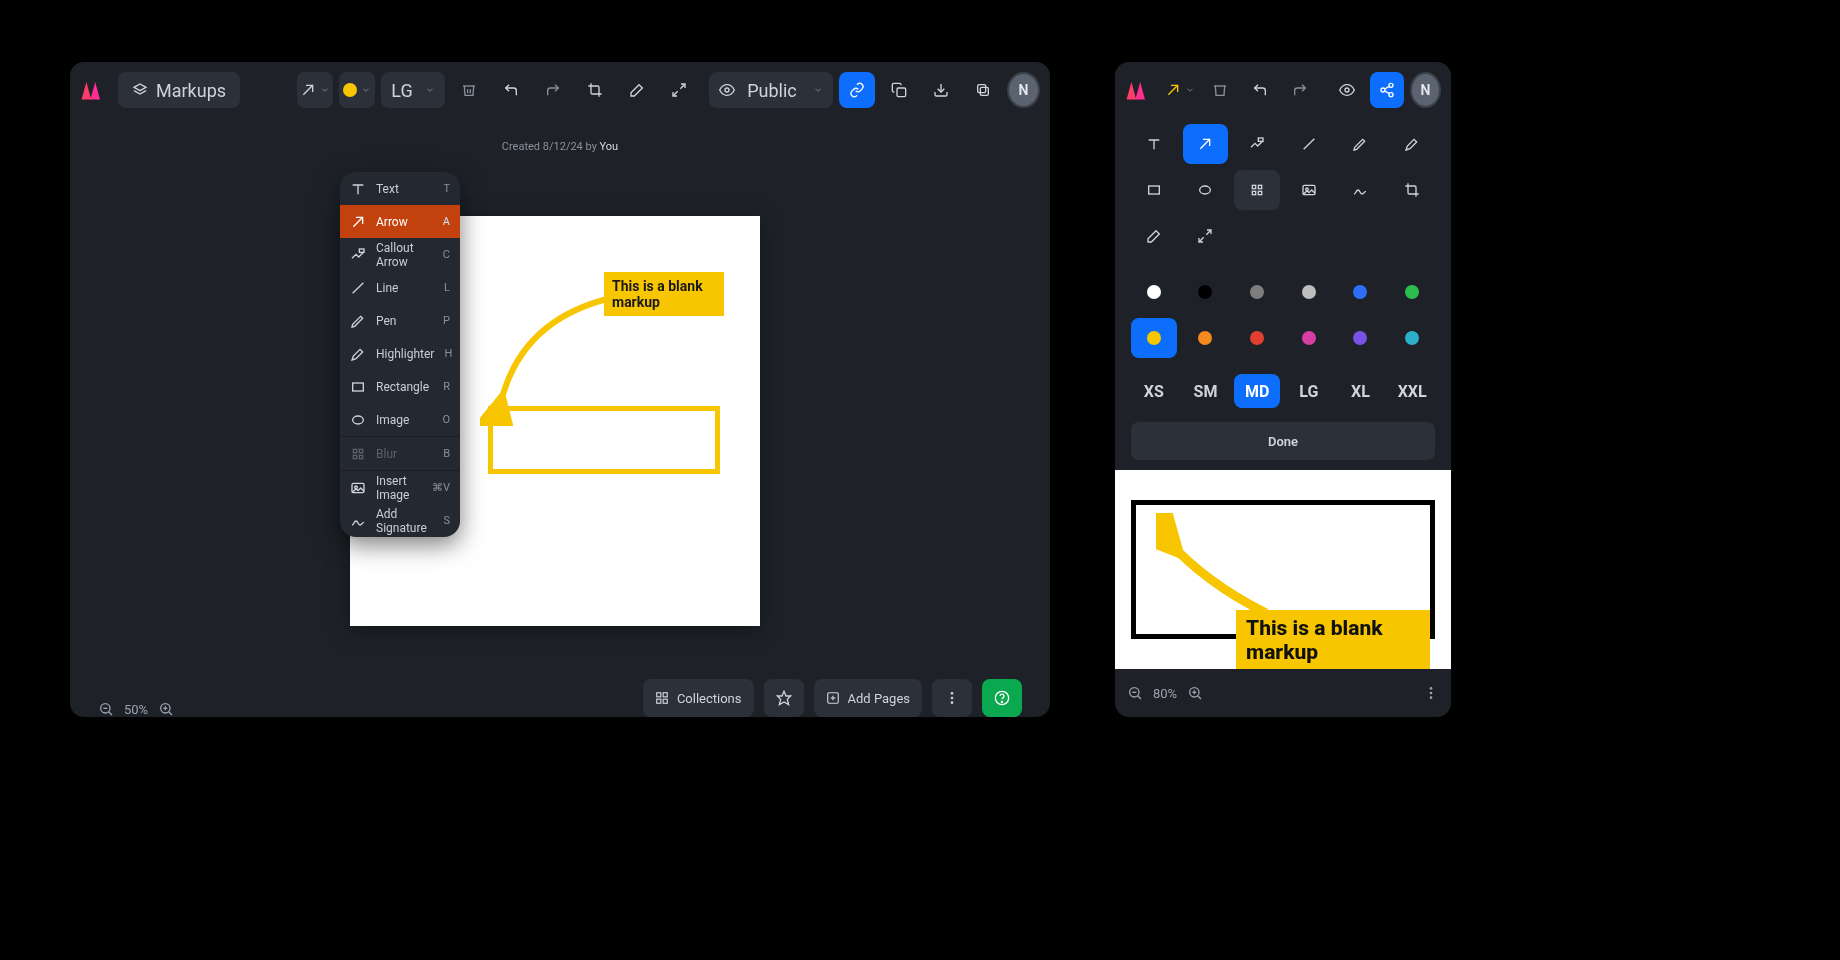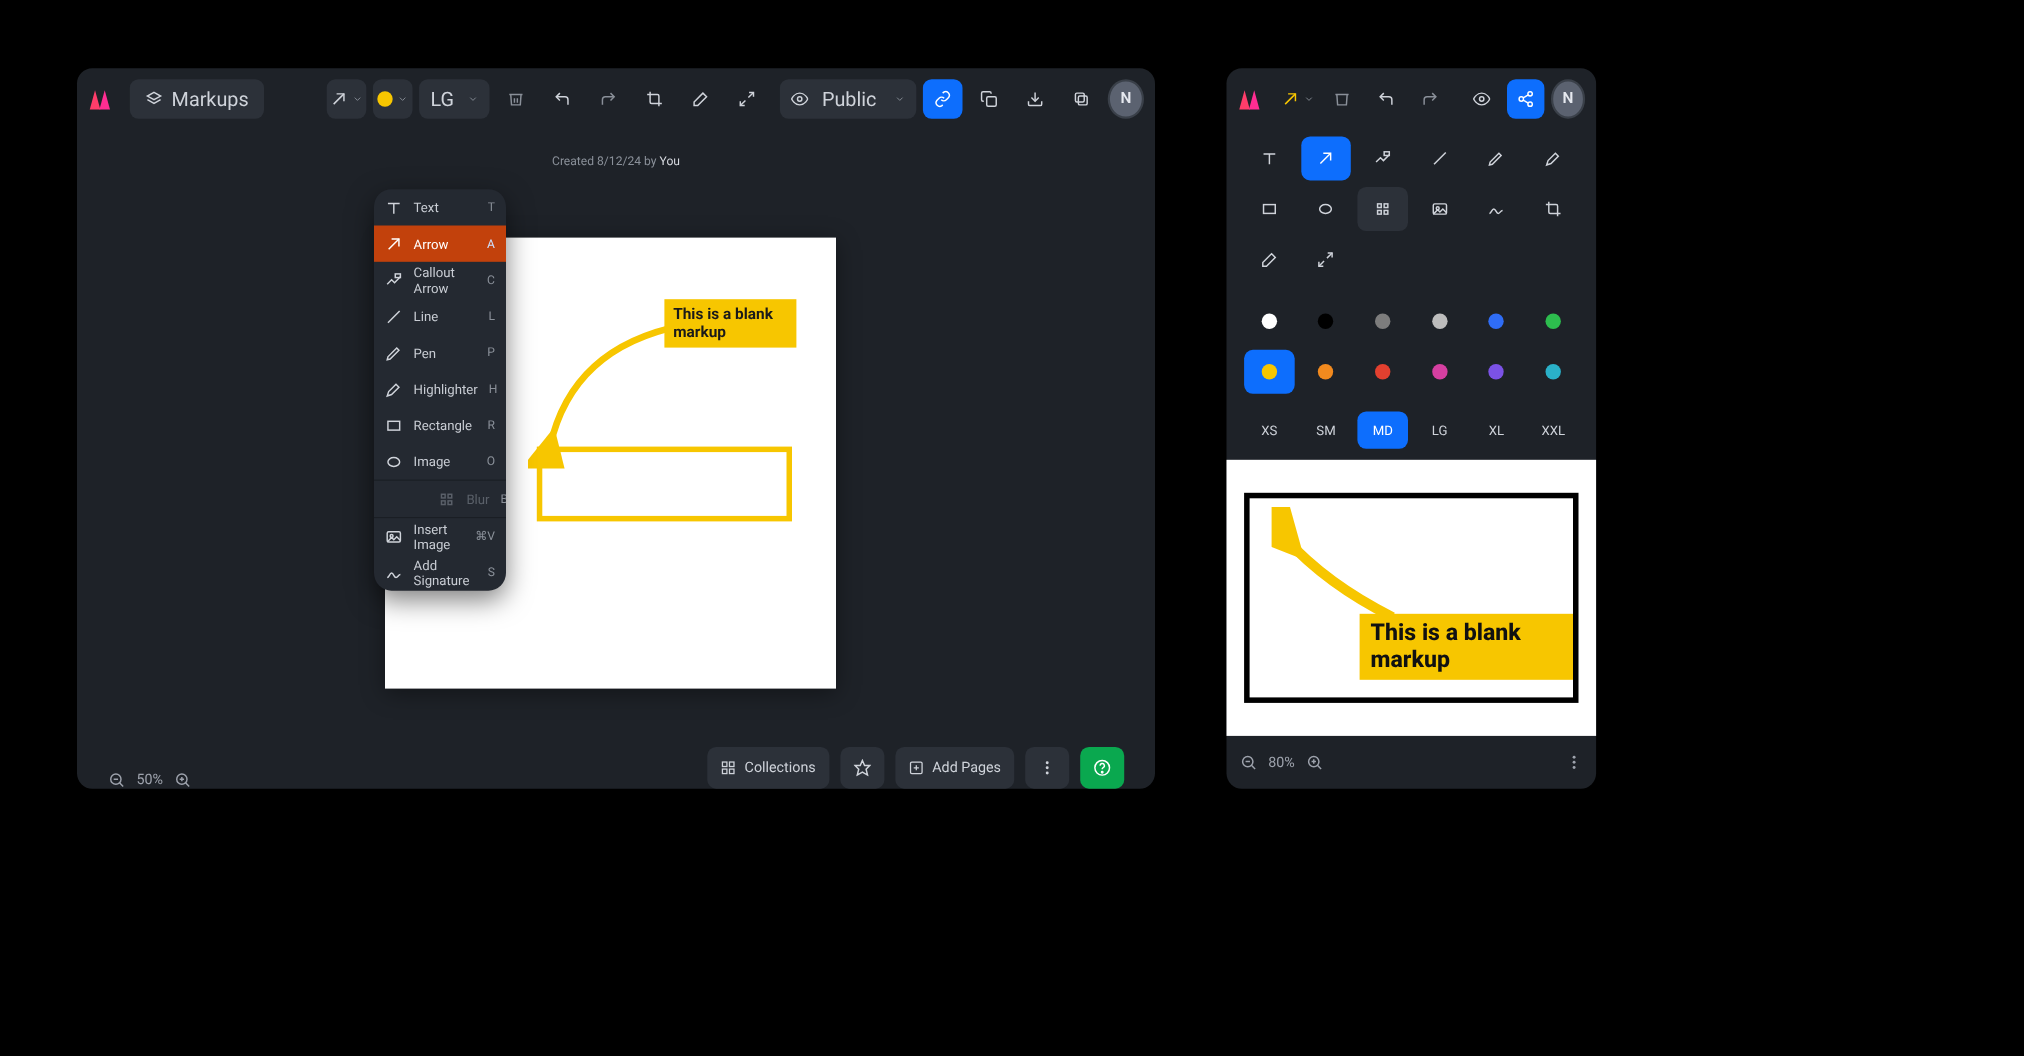--- a/index.html
+++ b/index.html
@@ -30,21 +30,21 @@
 
   
   .dropdown {
     position:absolute; left:270px; top:110px; width:120px;
     background:#242931; border-radius:16px; overflow:hidden;
     box-shadow:0 8px 24px rgba(0,0,0,.5); z-index:10;
   }
   .dd-item { height:33px; display:flex; align-items:center; padding:0 10px;
              color:#c9cdd4; font-size:12px; cursor:pointer; gap:10px; }
   .dd-item.active { background:#c2410c; color:#fff; }
-  .dd-item.disabled { color:#5a6069;margin-left:48px; }
+  .dd-item.disabled { color:#5a6069; }
   .dd-key { margin-left:auto; font-size:11px; color:#8a9099; }
   .dd-item.active .dd-key { color:#cde0ff; }
   .dd-icon { width:16px; display:flex; justify-content:center; }
   .dd-sep { height:1px; background:#1a1e24; }
 
   
   .canvas-area { flex:1; position:relative; overflow:hidden; }
   .doc-title { position:absolute; top:20px; left:0; right:0; text-align:center; color:#e6e9ef; }
   .doc-title .t1 { font-weight:700; font-size:15px; }
   .doc-title .t2 { font-size:11px; color:#8a9099; margin-top:2px; }
@@ -84,21 +84,21 @@
   .m-cell { height:40px; display:flex; align-items:center; justify-content:center;
             border-radius:8px; color:#cfd3da; cursor:pointer; }
   .m-cell.active { background:#0d6efd; color:#fff; }
   .m-cell.dim { background:#2c3139; }
   .m-colors { display:grid; grid-template-columns:repeat(6,1fr); gap:6px; margin-top:16px; }
   .m-color { height:40px; display:flex; align-items:center; justify-content:center; border-radius:8px; cursor:pointer;}
   .m-color.active { background:#0d6efd; }
   .m-color .dot { width:14px; height:14px; border-radius:50%; }
   .m-sizes { display:grid; grid-template-columns:repeat(6,1fr); gap:6px; margin-top:16px; }
   .m-size { height:34px; display:flex; align-items:center; justify-content:center;
-            color:#cfd3da; font-size:12px; font-weight:400; border-radius:8px; cursor:pointer;}
+            color:#cfd3da; font-size:16px; font-weight:700; border-radius:8px; cursor:pointer;}
   .m-size.active { background:#0d6efd; color:#fff; }
   .m-done { margin-top:14px; height:38px; background:#2c3139; border-radius:8px;
             display:flex; align-items:center; justify-content:center; color:#cfd3da;
             font-size:13px; font-weight:600; cursor:pointer;}
   .m-canvas { flex:1; background:#fff; margin:0; position:relative; overflow:hidden; }
   .m-canvas .inner {
     position:absolute; left:16px; top:30px; right:16px; bottom:30px;
     border:5px solid #000;
   }
   .m-callout {
@@ -696,20 +696,23 @@
         </div>
       </div>
     <div class="m-sizes" id="m-sizes">
         <div class="m-size">XS</div>
         <div class="m-size">SM</div>
         <div class="m-size active">MD</div>
         <div class="m-size">LG</div>
         <div class="m-size">XL</div>
         <div class="m-size">XXL</div>
       </div>
+    <div class="m-done">
+      <span>Done</span>
+    </div>
   </div>
 
   <div class="m-canvas">
     <div class="inner">
       <svg class="m-arrow">
         <defs>
             <marker id="ah2" markerWidth="8" markerHeight="8" refX="3" refY="4" orient="auto">
               <path d="M8 0 L0 4 L8 8 Z" fill="#f7c600"></path>
             </marker>
           </defs>

